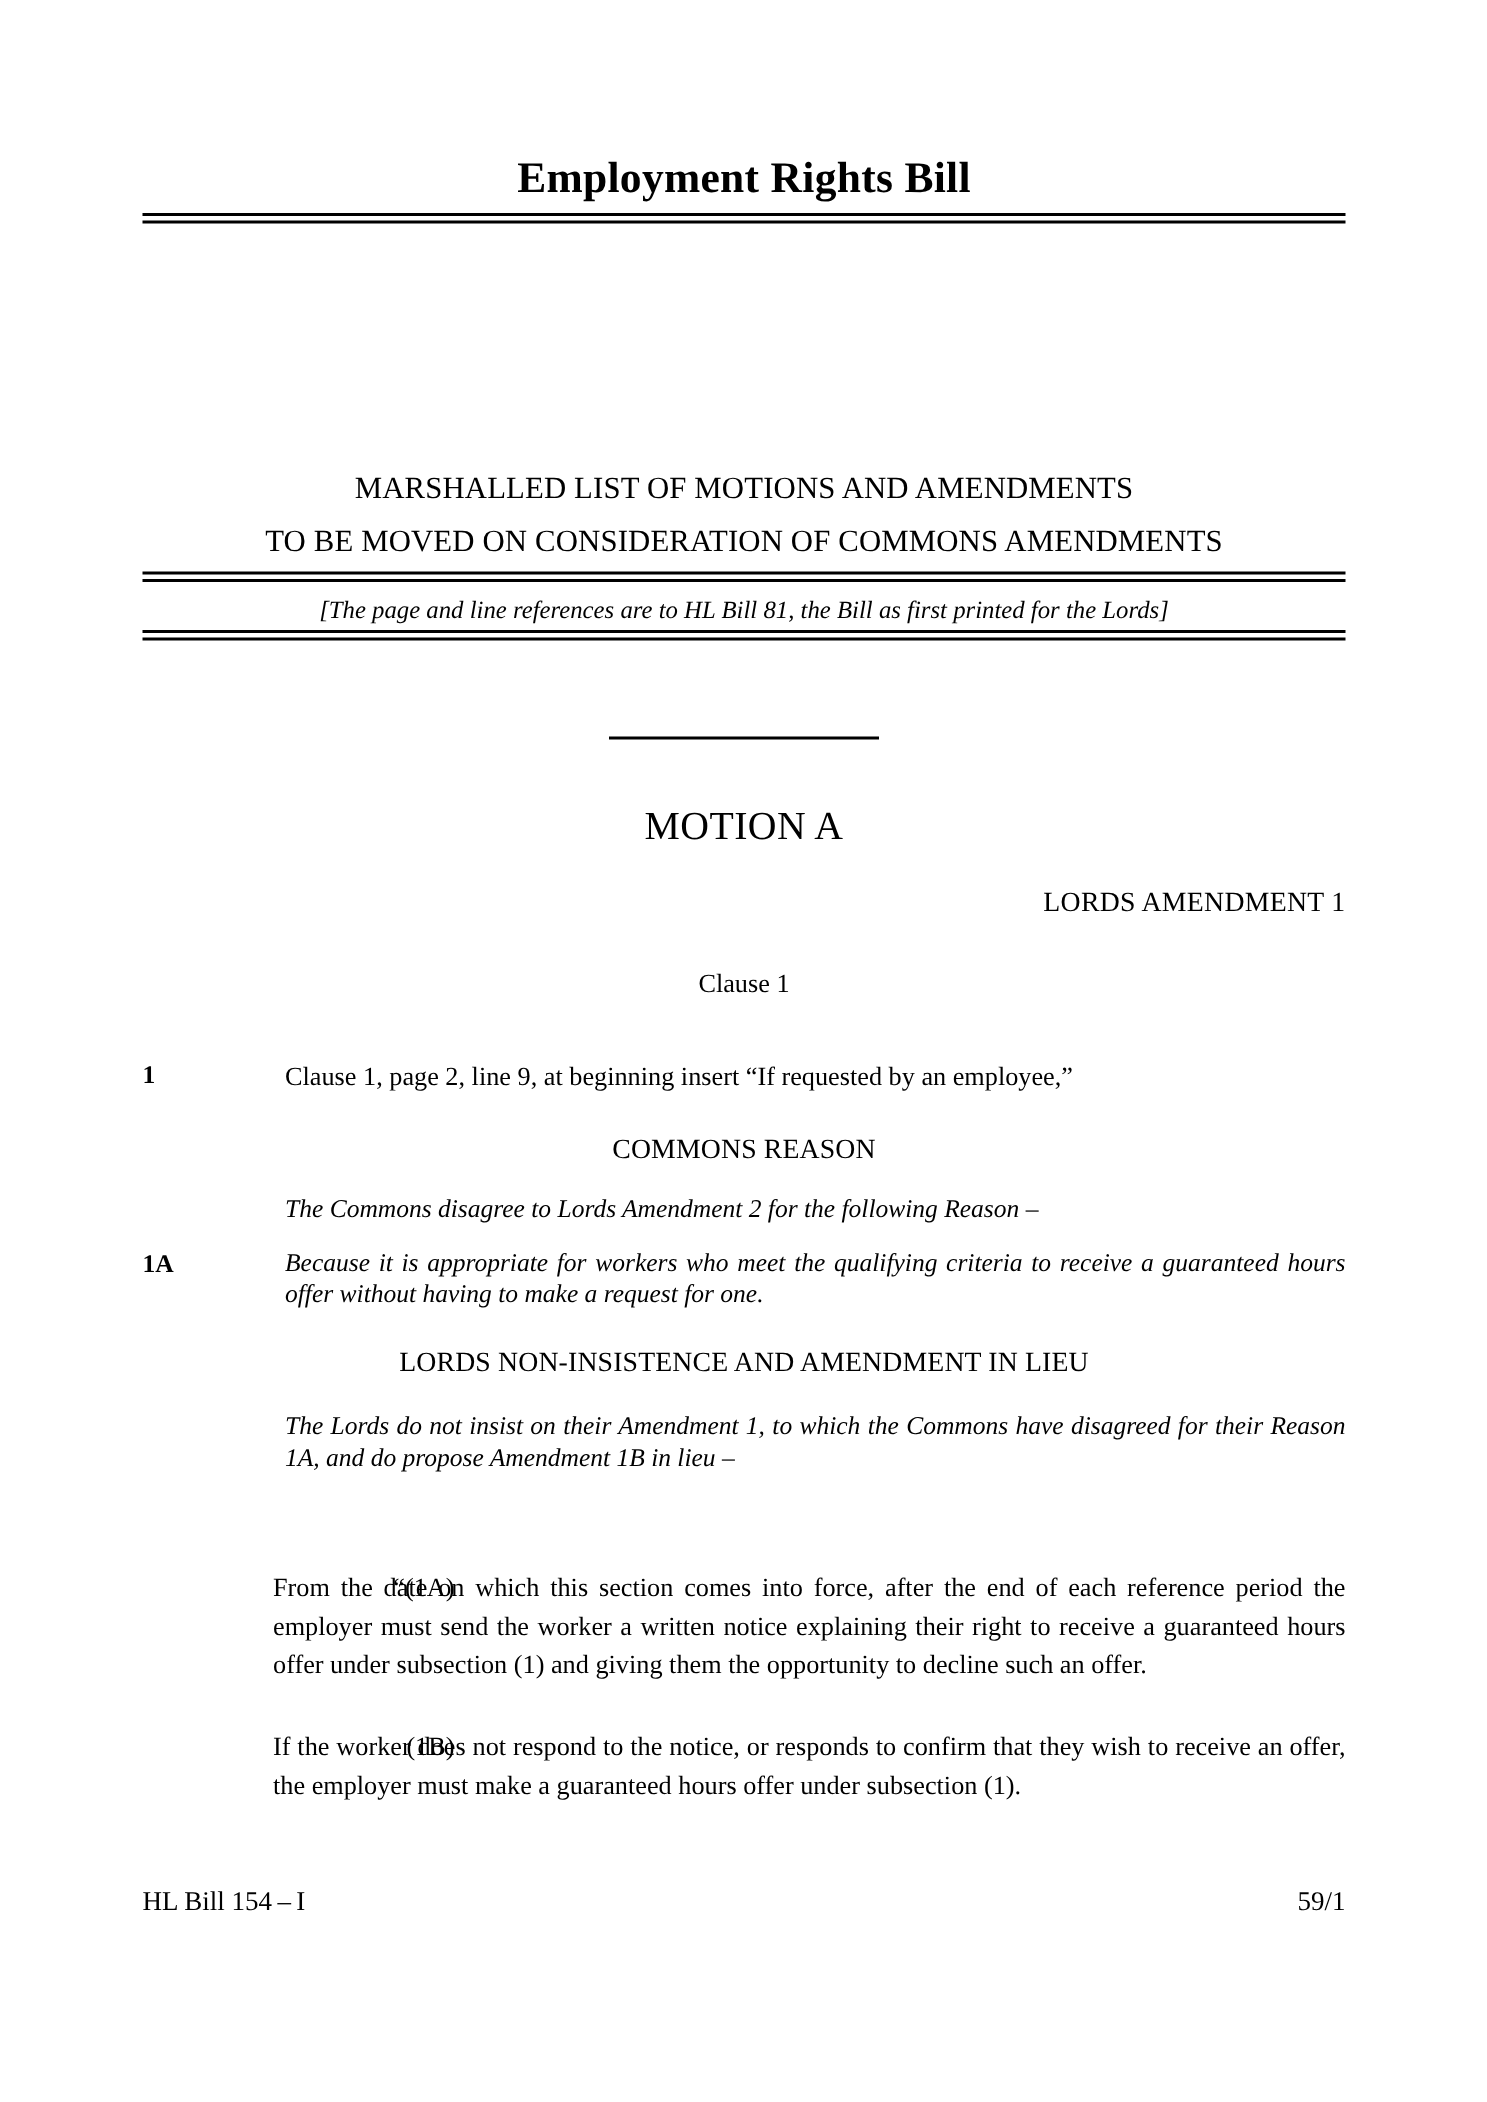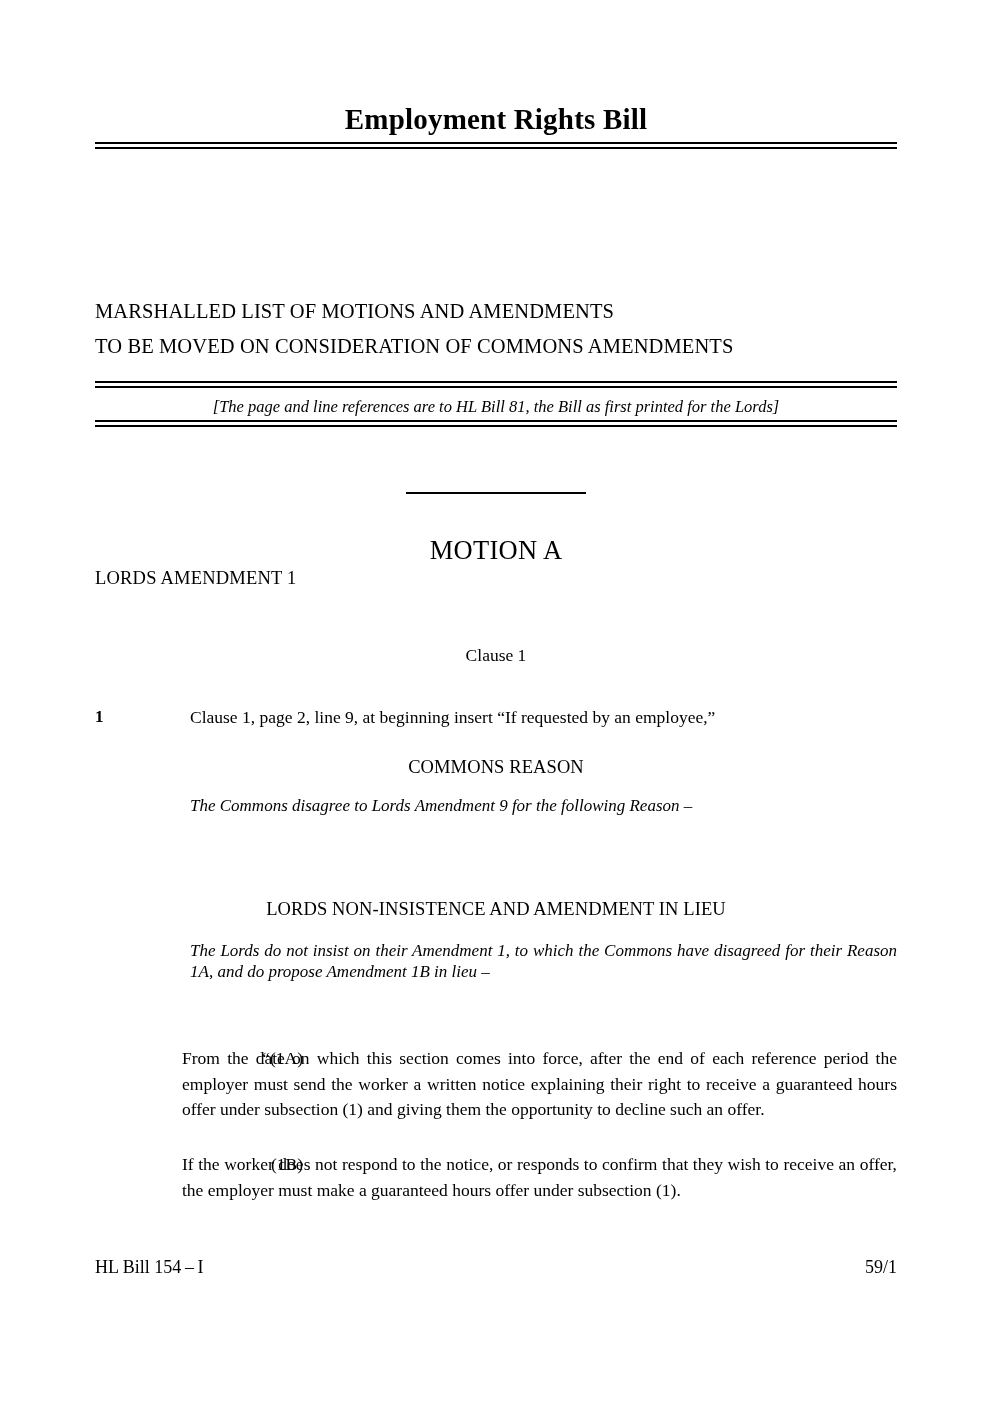--- a/index.html
+++ b/index.html
@@ -59,21 +59,22 @@
   .rule-short i {
     display: inline-block;
     width: 180px;
     height: 0;
     border-top: 2px solid #000;
     vertical-align: middle;
   }
 
   
   .marshalled {
-    top: 294px;
+    top: 309px;
+    text-align: center;
     font-size: 20.5px;
     line-height: 35px;
     letter-spacing: 0.1px;
   }
   .marshalled div { white-space: nowrap; }
 
   .note-line {
     top: 396px;
     text-align: center;
     font-size: 16.5px;
@@ -82,22 +83,22 @@
   }
 
   
   .motion-title {
     top: 535px;
     text-align: center;
     font-size: 26.5px;
     letter-spacing: 0.3px;
   }
   .lords-amendment {
-    top: 568px;
-    text-align: left;
+    top: 592px;
+    text-align: right;
     font-size: 18.5px;
     letter-spacing: 0.2px;
   }
   .clause-head {
     top: 645px;
     text-align: center;
     font-size: 17.5px;
     font-weight: normal;
   }
 
@@ -221,22 +222,26 @@
 
   <div class="col clause-head">Clause 1</div>
 
   <div class="entry amend-1">
     <div class="num">1</div>
     <div class="body">Clause 1, page 2, line 9, at beginning insert “If requested by an employee,”</div>
   </div>
 
   <div class="col sub-head commons-reason">COMMONS REASON</div>
 
-  <div class="lead lead-commons">The Commons disagree to Lords Amendment 9 for the following Reason –</div>
-
+  <div class="lead lead-commons">The Commons disagree to Lords Amendment 2 for the following Reason –</div>
+
+  <div class="entry reason-1a">
+    <div class="num">1A</div>
+    <div class="body ital justify">Because it is appropriate for workers who meet the qualifying criteria to receive a guaranteed hours offer without having to make a request for one.</div>
+  </div>
 
   <div class="col sub-head non-insistence">LORDS NON-INSISTENCE AND AMENDMENT IN LIEU</div>
 
   <div class="lead lead-lords">The Lords do not insist on their Amendment 1, to which the Commons have disagreed for their Reason 1A, and do propose Amendment 1B in lieu  –</div>
 
 
   <div class="subsec sub-1a">
     <div class="label">“(1A)</div>
     <div class="text">From the date on which this section comes into force, after the end of each reference period the employer must send the worker a written notice explaining their right to receive a guaranteed hours offer under subsection (1) and giving them the opportunity to decline such an offer.</div>
   </div>

